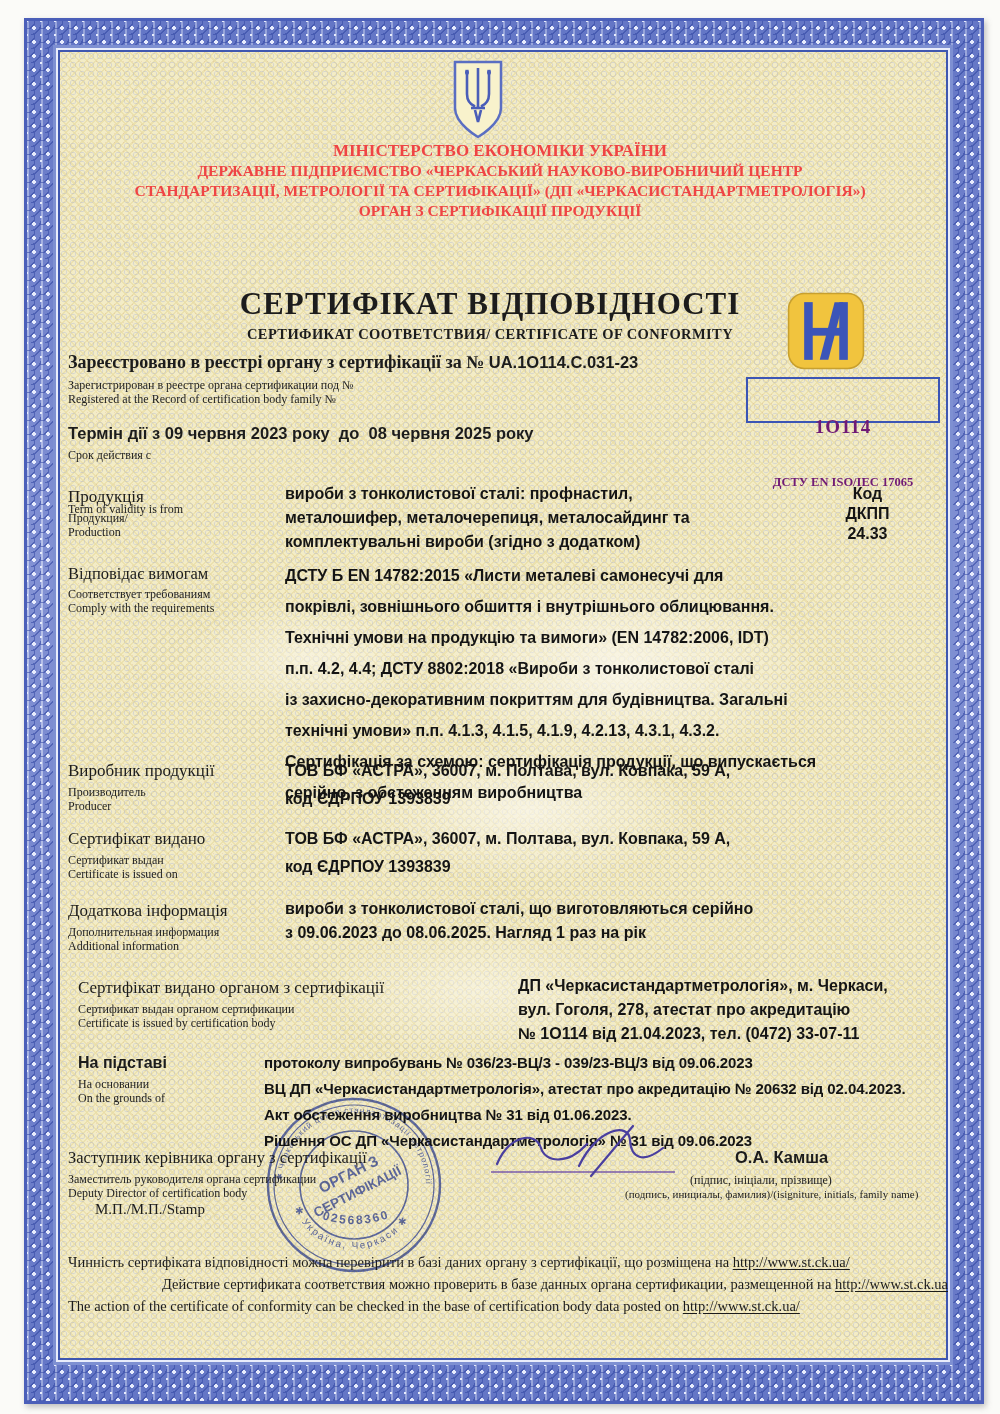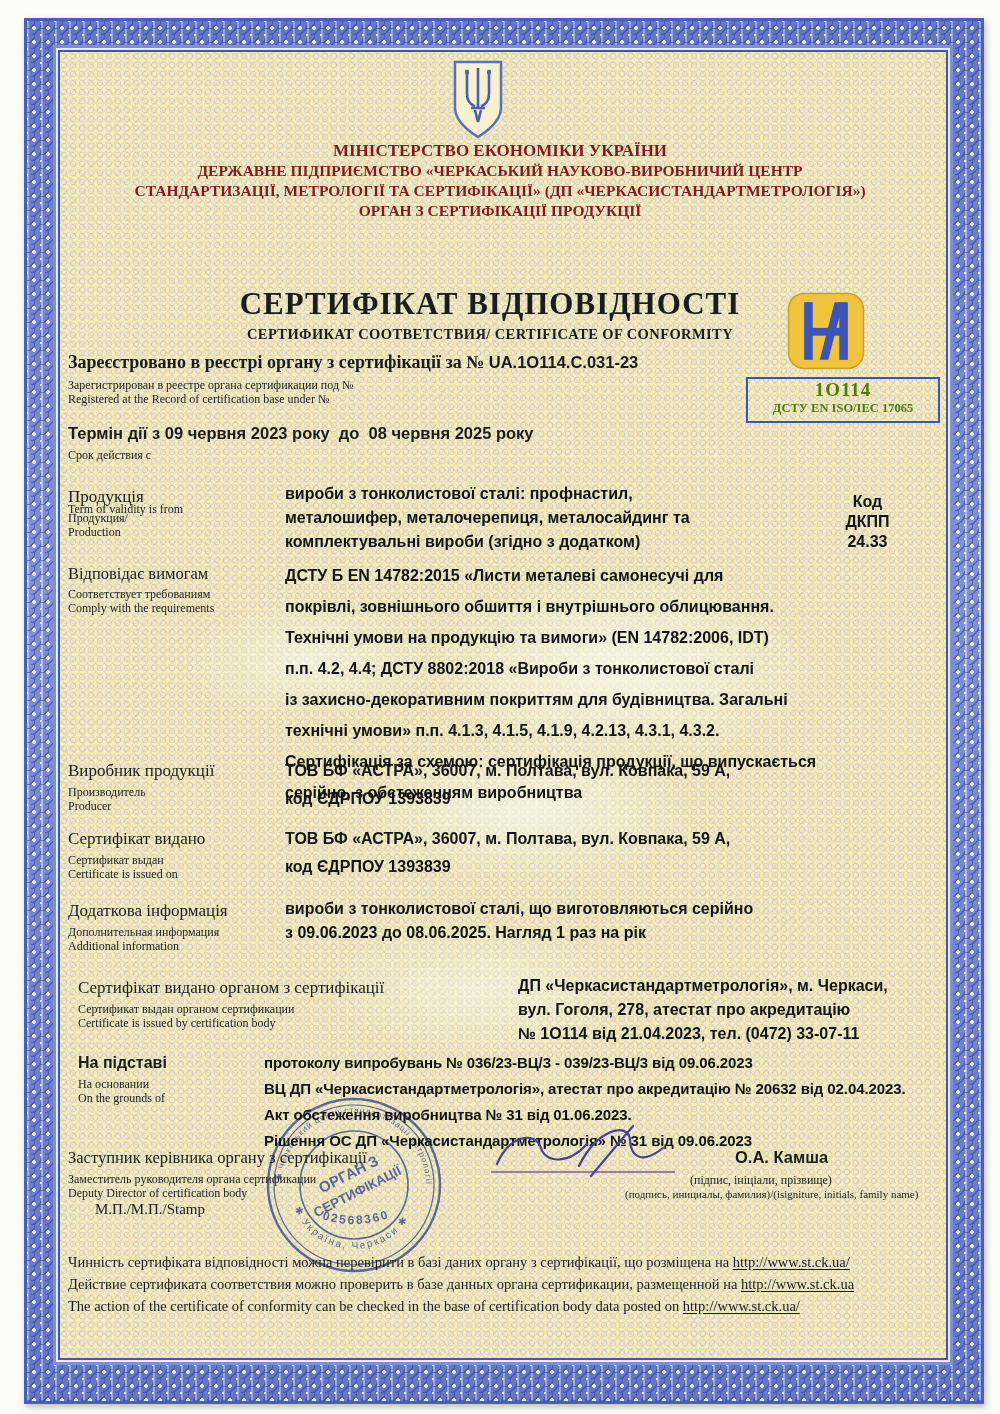--- a/index.html
+++ b/index.html
@@ -30,26 +30,26 @@
   
   .blobs{left:58px;top:50px;width:886px;height:1306px;pointer-events:none;
     background:
       radial-gradient(ellipse 300px 150px at 560px 620px, rgba(250,247,236,.85), rgba(250,247,236,0) 65%),
       radial-gradient(ellipse 260px 110px at 470px 760px, rgba(250,247,236,.75), rgba(250,247,236,0) 65%),
       radial-gradient(ellipse 200px 90px at 250px 610px, rgba(250,247,236,.6), rgba(250,247,236,0) 65%),
       radial-gradient(ellipse 240px 100px at 420px 940px, rgba(250,247,236,.55), rgba(250,247,236,0) 65%);}
   .ser{font-family:"Liberation Serif", serif;}
   .san{font-family:"Liberation Sans", sans-serif;}
   .b{font-weight:bold;}
-  .hdr{left:0;width:1000px;text-align:center;font-weight:bold;color:#7f1d1d;}
+  .hdr{left:0;width:1000px;text-align:center;font-weight:bold;color:#ef4444;}
   .sub{font-size:12px;line-height:14px;color:#222;}
   .lbl{font-size:17px;font-weight:normal;}
   .val{font-family:"Liberation Sans", sans-serif;font-weight:bold;font-size:16px;
        line-height:24px;white-space:pre-wrap;color:#141414;}
-  .blue{color:#4d7c0f;}
+  .blue{color:#701a75;margin-top:37px;}
   .urlline{font-size:14.5px;line-height:22px;color:#1b1b1b;}
   .urlline u{text-underline-offset:2px;}
   svg{display:block;}
 </style>
 </head>
 <body>
 
 <div class="abs band"></div>
 <div class="abs paper"></div>
 <div class="abs blobs"></div>
@@ -89,33 +89,33 @@
 </div>
 <div class="abs" style="left:746px;top:377px;width:190px;height:42px;border:2px solid #3b55b5;text-align:center;">
   <div class="ser b blue" style="font-size:19px;line-height:22px;letter-spacing:1px;">1О114</div>
   <div class="ser b blue" style="font-size:12.5px;line-height:14px;">ДСТУ EN ISO/ІЕС 17065</div>
 </div>
 
 <div class="abs" style="left:68px;top:352px;width:680px;">
   <span class="ser b" style="font-size:18px;">Зареєстровано в реєстрі органу з сертифікації за № </span><span class="san b" style="font-size:16.5px;">UA.1О114.С.031-23</span>
 </div>
 <div class="abs sub" style="left:68px;top:378px;">Зарегистрирован в реестре органа сертификации под №</div>
-<div class="abs sub" style="left:68px;top:392px;">Registered at the Record of certification base under №</div>
+<div class="abs sub" style="left:68px;top:392px;">Registered at the Record of certification body family №</div>
 
 <div class="abs san b" style="left:68px;top:424px;font-size:16.5px;white-space:pre-wrap;">Термін дії з 09 червня 2023 року  до  08 червня 2025 року</div>
 <div class="abs sub" style="left:68px;top:448px;">Срок действия с</div>
 <div class="abs sub" style="left:68px;top:462px;margin-top:40px;">Term of validity is from</div>
 
 <div class="abs ser lbl" style="left:68px;top:487px;">Продукція</div>
 <div class="abs sub" style="left:68px;top:511px;">Продукция/</div>
 <div class="abs sub" style="left:68px;top:525px;">Production</div>
 <div class="abs val" style="left:285px;top:482px;width:540px;">вироби з тонколистової сталі: профнастил,
 металошифер, металочерепиця, металосайдинг та
 комплектувальні вироби (згідно з додатком)</div>
-<div class="abs val" style="left:815px;top:484px;width:105px;text-align:center;line-height:20px;margin-top:8px;">Код
+<div class="abs val" style="left:815px;top:484px;width:105px;text-align:center;line-height:20px;">Код
 ДКПП
 24.33</div>
 
 <div class="abs ser lbl" style="left:68px;top:564px;font-size:16.5px;">Відповідає вимогам</div>
 <div class="abs sub" style="left:68px;top:587px;">Соответствует требованиям</div>
 <div class="abs sub" style="left:68px;top:601px;">Comply with the requirements</div>
 <div class="abs val" style="left:285px;top:560px;width:620px;line-height:31px;">ДСТУ Б EN 14782:2015 «Листи металеві самонесучі для
 покрівлі, зовнішнього обшиття і внутрішнього облицювання.
 Технічні умови на продукцію та вимоги» (EN 14782:2006, IDT)
 п.п. 4.2, 4.4; ДСТУ 8802:2018 «Вироби з тонколистової сталі
@@ -194,18 +194,18 @@
     </g>
     <text font-family="Liberation Sans, sans-serif" font-size="12" font-weight="bold" fill="#4254c0" letter-spacing="2">
       <textPath href="#arcNum" startOffset="18%">02568360</textPath>
     </text>
   </svg>
 </div>
 
 <div class="abs urlline ser" style="left:68px;top:1251px;width:860px;">
   <span>Чинність сертифіката відповідності можна перевірити в базі даних органу з сертифікації, що розміщена на </span><u>http://www.st.ck.ua/</u>
 </div>
-<div class="abs urlline ser" style="left:68px;top:1273px;width:880px;">
+<div class="abs urlline ser" style="left:68px;top:1273px;width:880px;text-align:right;">
   <span>Действие сертификата соответствия можно проверить в базе данных органа сертификации, размещенной на  </span><u>http://www.st.ck.ua</u>
 </div>
 <div class="abs urlline ser" style="left:68px;top:1295px;width:880px;">
   <span>The action of the certificate of conformity can be checked in the base of certification body data posted on </span><u>http://www.st.ck.ua/</u>
 </div>
 
 </body></html>

